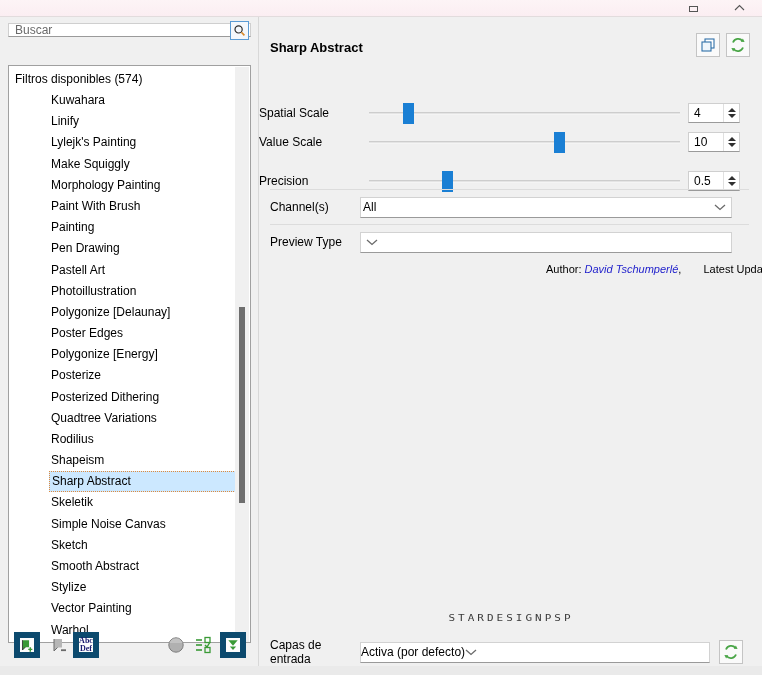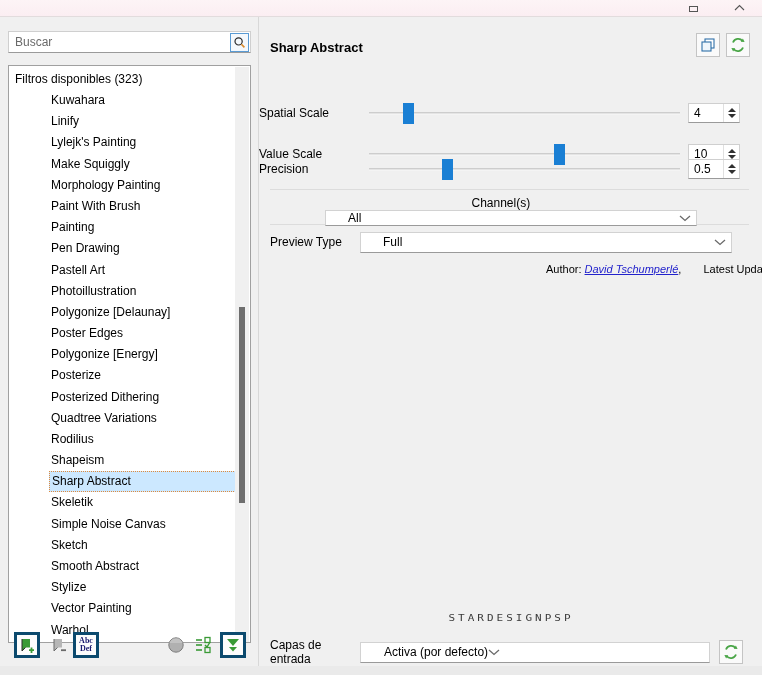--- a/index.html
+++ b/index.html
@@ -36,22 +36,22 @@
   }
   .winbtn svg { display: block; }
 
   
   .leftcol {
     position: absolute; left: 0; top: 17px;
     width: 258px; height: 658px;
     background: #f0f0f0;
   }
   .search-wrap {
-    position: absolute; left: 8px; top: 14px;
-    width: 243px; height: 22px;
+    position: absolute; left: 8px; top: 6px;
+    width: 243px; height: 14px;
     background: #ffffff;
     border: 1px solid #cfcfcf;
     border-bottom: 1px solid #9a9a9a;
     display: flex; align-items: center;
   }
   .search-input {
     flex: 1;
     border: 0; outline: none;
     background: transparent;
     font-family: "Liberation Sans", sans-serif;
@@ -114,21 +114,21 @@
 
   
   .lefttools {
     position: absolute; left: 0; top: 612px;
     width: 258px; height: 46px;
   }
   .tbtn {
     position: absolute; top: 3px;
     width: 26px; height: 26px;
     background: #fdfdfd;
-    border: 3px solid #0c4a6e;
+    border: 6px solid #0c4a6e;
     display: flex; align-items: center; justify-content: center;
     cursor: pointer;
   }
   .tbtn.flat { background: transparent; border: 0; }
   .tbtn .abcdef {
     font-family: "Liberation Serif", serif;
     font-size: 8px; line-height: 8px;
     text-align: center; color: #1b1b6f; font-weight: bold;
   }
 
@@ -235,38 +235,37 @@
     position: relative;
     width: 372px; height: 21px;
     background: #ffffff;
     border: 1px solid #d2d2d2;
     border-bottom: 1px solid #9a9a9a;
     display: flex; align-items: center;
     cursor: pointer;
   }
   .combo .cval {
     flex: 1;
-    padding-left: 22px;
+    padding-left: 2px;
     font-size: 12px; color: #000;
   }
   .combo .carrow {
     width: 22px; display: flex;
     align-items: center; justify-content: center;
     color: #6a6a6a;
   }
 
   .authorline {
     position: absolute; left: 287px; top: 246px;
     font-size: 11px; color: #000;
     white-space: nowrap;
   }
   .authorline .alink {
     color: #2222cc;
     font-style: italic;
-    text-decoration: underline;
     cursor: pointer;
   }
   .authorline .gap { display: inline-block; width: 16px; }
 
   .watermark {
     position: absolute; left: 0; top: 595px;
     width: 504px;
     text-align: center;
     font-family: "DejaVu Sans Mono", monospace;
     font-size: 11px;
@@ -288,21 +287,20 @@
     font-size: 12px;
   }
   .bb-combo {
     position: relative;
     width: 350px; height: 21px;
     background: #ffffff;
     border: 1px solid #d2d2d2;
     border-bottom: 1px solid #9a9a9a;
     display: flex; align-items: center;
     cursor: pointer;
-    padding-left: 23px;
   }
   .bb-btn {
     margin-left: 9px;
     width: 24px; height: 24px;
     border: 1px solid #c4c4c4;
     background: #fafafa;
     display: flex; align-items: center; justify-content: center;
     cursor: pointer;
   }
   .bottom-strip {
@@ -337,21 +335,21 @@
       <input class="search-input" type="text" placeholder="Buscar" style="">
       <div class="search-btn">
         <svg width="13" height="13" viewBox="0 0 13 13">
           <circle cx="5.6" cy="5.4" r="3.6" fill="none" stroke="#2b2b2b" stroke-width="1.2"></circle>
           <line x1="8.4" y1="8.2" x2="11.4" y2="11.4" stroke="#d98a2b" stroke-width="1.6"></line>
         </svg>
       </div>
     </div>
 
     <div class="listbox">
-      <div class="list-head">Filtros disponibles (323)</div>
+      <div class="list-head">Filtros disponibles (574)</div>
       <div class="list-items">
           <div class="list-item">Kuwahara</div>
           <div class="list-item">Linify</div>
           <div class="list-item">Lylejk's Painting</div>
           <div class="list-item">Make Squiggly</div>
           <div class="list-item">Morphology Painting</div>
           <div class="list-item">Paint With Brush</div>
           <div class="list-item">Painting</div>
           <div class="list-item">Pen Drawing</div>
           <div class="list-item">Pastell Art</div>
@@ -453,69 +451,68 @@
             <div class="handle" style="left:calc(12.5% - 5px)"></div>
           </div>
           <div class="spin">
             <div class="val">4</div>
             <div class="arrows">
               <span class="up"></span>
               <span class="dn"></span>
             </div>
           </div>
         </div>
-        <div class="prow" style="top: 113px; margin-top: 12px;">
+        <div class="prow" style="top: 113px;">
           <div class="plabel">Value Scale</div>
           <div class="slider">
             <div class="track"></div>
             <div class="handle" style="left:calc(61% - 5px)"></div>
           </div>
           <div class="spin">
             <div class="val">10</div>
             <div class="arrows">
               <span class="up"></span>
               <span class="dn"></span>
             </div>
           </div>
         </div>
-        <div class="prow" style="top: 140px;">
+        <div class="prow" style="top: 152px;">
           <div class="plabel">Precision</div>
           <div class="slider">
             <div class="track"></div>
             <div class="handle" style="left:calc(25% - 5px)"></div>
           </div>
           <div class="spin">
             <div class="val">0.5</div>
             <div class="arrows">
               <span class="up"></span>
               <span class="dn"></span>
             </div>
           </div>
         </div>
       </div>
 
     <div class="sep" style="top:172px;"></div>
     <div class="sep" style="top:207px;"></div>
 
     <div class="combos">
-        <div class="crow" style="top: 179px; flex-direction: column;">
+        <div class="crow" style="top: 179px;">
           <div class="clabel">Channel(s)</div>
           <div class="combo">
             <div class="cval">All</div>
             <div class="carrow">
               <svg width="12" height="8" viewBox="0 0 12 8">
                 <polyline points="1,2 6,6.5 11,2" fill="none" stroke="#6a6a6a" stroke-width="1.3"></polyline>
               </svg>
             </div>
           </div>
         </div>
         <div class="crow" style="top: 214px;">
           <div class="clabel">Preview Type</div>
           <div class="combo">
-            <div class="cval">Full</div>
             <div class="carrow">
               <svg width="12" height="8" viewBox="0 0 12 8">
                 <polyline points="1,2 6,6.5 11,2" fill="none" stroke="#6a6a6a" stroke-width="1.3"></polyline>
               </svg>
             </div>
           </div>
         </div>
       </div>
 
     <div class="authorline">

